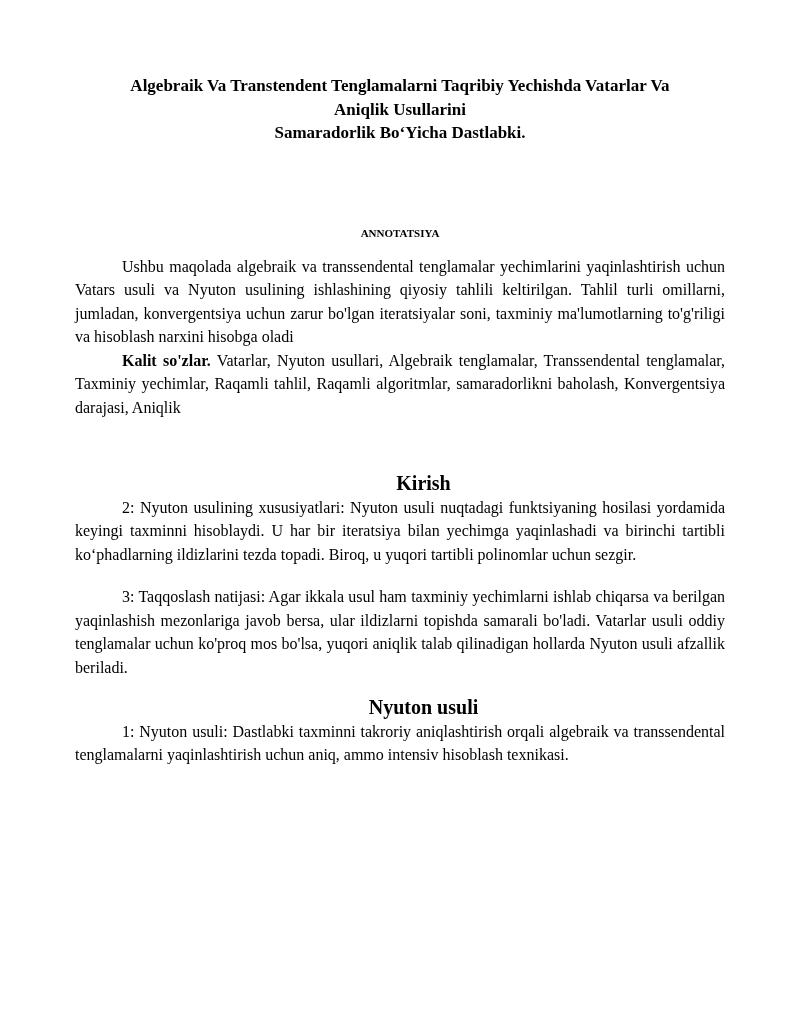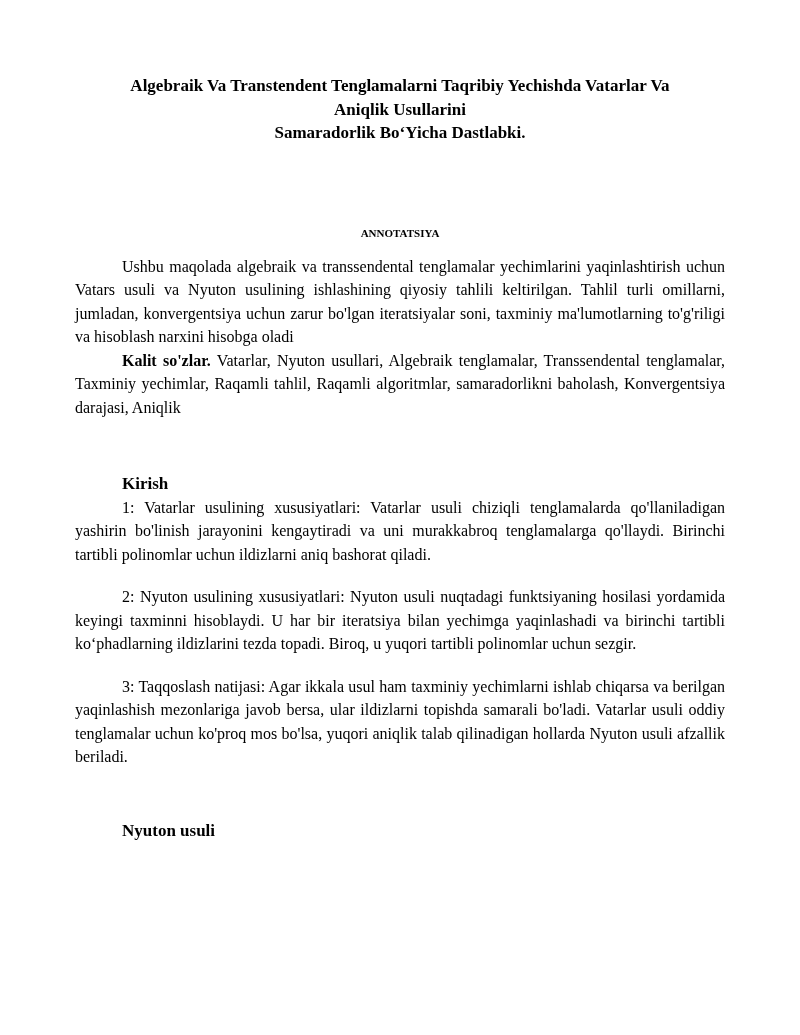--- a/index.html
+++ b/index.html
@@ -43,31 +43,31 @@
     line-height: 23.5px;
     text-align: justify;
     text-indent: 47px;
   }
   .keywords-label {
     font-weight: bold;
     margin-top: 11px;
   }
   .section-heading {
     margin: 0;
-    font-size: 17px;
+    font-size: 20px;
     line-height: 23.5px;
     font-weight: bold;
     text-indent: 47px;
-    text-align: left;
+    text-align: center;
   }
   .section-kirish {
     margin-top: 53px;
   }
   .section-nyuton {
-    margin-top: 50px;
+    margin-top: 17px;
   }
   .section .para + .para {
     margin-top: 19px;
   }
 </style>
 </head>
 <body>
 
 <div class="page">
 
@@ -78,22 +78,22 @@
   </h1>
 
   <h2 class="annot-heading">ANNOTATSIYA</h2>
 
   <p class="para">Ushbu maqolada algebraik va transsendental tenglamalar yechimlarini yaqinlashtirish uchun Vatars usuli va Nyuton usulining ishlashining qiyosiy tahlili keltirilgan. Tahlil turli omillarni, jumladan, konvergentsiya uchun zarur bo'lgan iteratsiyalar soni, taxminiy ma'lumotlarning to'g'riligi va hisoblash narxini hisobga oladi</p>
 
   <p class="para"><span class="keywords-label">Kalit so'zlar.</span><span> Vatarlar, Nyuton usullari, Algebraik tenglamalar, Transsendental tenglamalar, Taxminiy yechimlar, Raqamli tahlil, Raqamli algoritmlar, samaradorlikni baholash, Konvergentsiya darajasi, Aniqlik</span></p>
 
   <div class="section section-kirish">
     <h3 class="section-heading">Kirish</h3>
-    <p class="para">1: Vatarlar usulining xususiyatlari: Vatarlar usuli chiziqli tenglamalarda qo'llaniladigan yashirin bo'linish jarayonini kengaytiradi va uni murakkabroq tenglamalarga qo'llaydi. Birinchi tartibli polinomlar uchun ildizlarni aniq bashorat qiladi.</p>
     <p class="para">2: Nyuton usulining xususiyatlari: Nyuton usuli nuqtadagi funktsiyaning hosilasi yordamida keyingi taxminni hisoblaydi. U har bir iteratsiya bilan yechimga yaqinlashadi va birinchi tartibli koʻphadlarning ildizlarini tezda topadi. Biroq, u yuqori tartibli polinomlar uchun sezgir.</p>
     <p class="para">3: Taqqoslash natijasi: Agar ikkala usul ham taxminiy yechimlarni ishlab chiqarsa va berilgan yaqinlashish mezonlariga javob bersa, ular ildizlarni topishda samarali bo'ladi. Vatarlar usuli oddiy tenglamalar uchun ko'proq mos bo'lsa, yuqori aniqlik talab qilinadigan hollarda Nyuton usuli afzallik beriladi.</p>
   </div>
 
   <div class="section section-nyuton">
     <h3 class="section-heading">Nyuton usuli</h3>
+    <p class="para">1: Nyuton usuli: Dastlabki taxminni takroriy aniqlashtirish orqali algebraik va transsendental tenglamalarni yaqinlashtirish uchun aniq, ammo intensiv hisoblash texnikasi.</p>
   </div>
 
 </div>
 
 </body></html>

